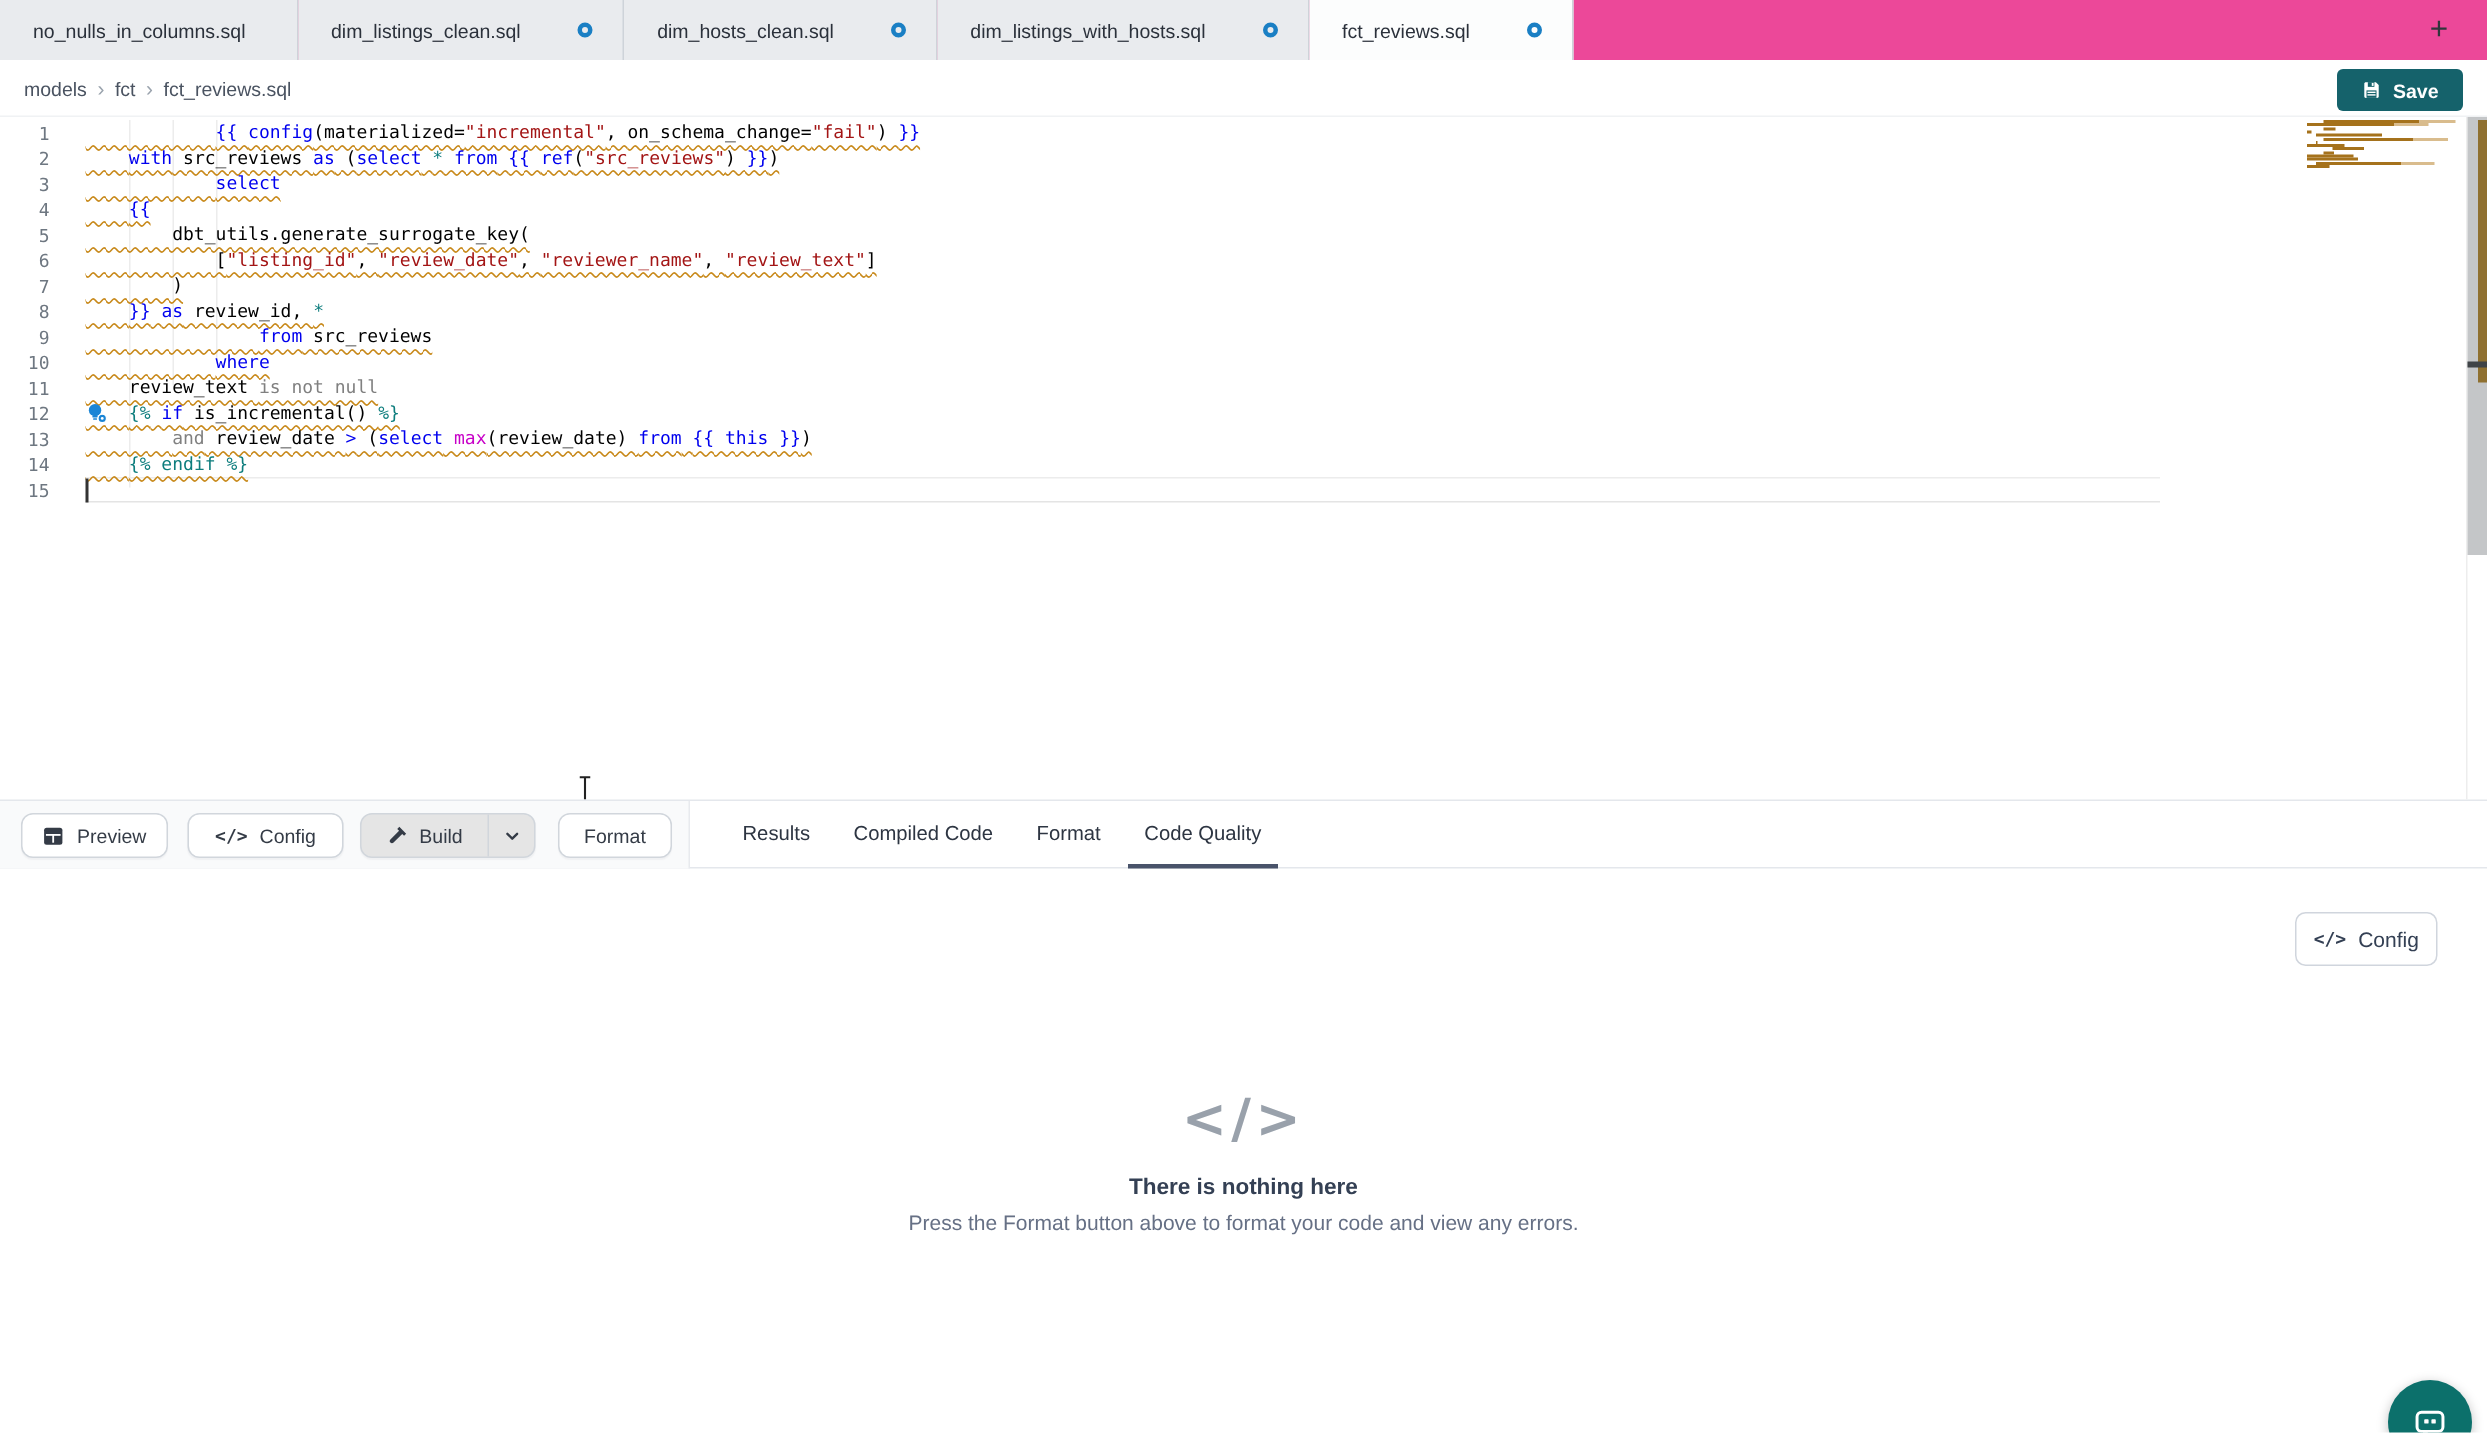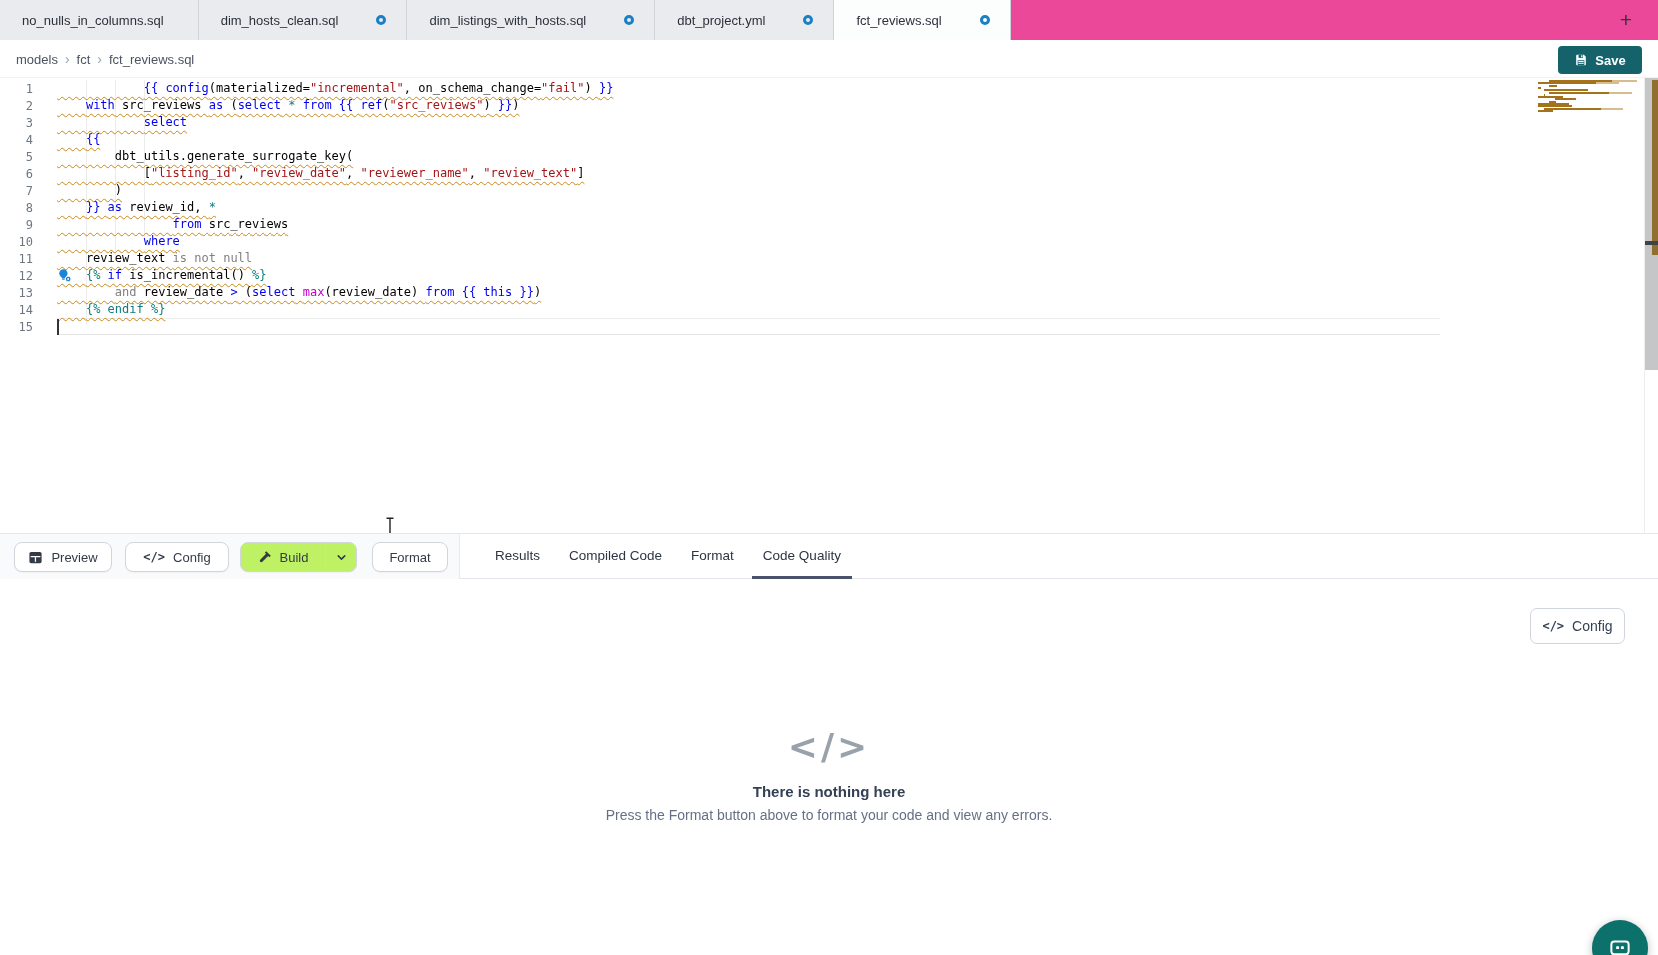--- a/index.html
+++ b/index.html
@@ -69,21 +69,21 @@
              border-bottom:1px solid #e4e7ec; background:#fff; }
   .toolleft { position:absolute; left:0; top:0; width:460px; height:45px;
               background:#f9fafb; border-right:1px solid #e8eaee; }
   .tbtn { position:absolute; top:8px; height:30px; background:#fff; border:1px solid #d1d6dc;
           border-radius:8px; font-size:13px; color:#343b46; display:flex; align-items:center;
           justify-content:center; gap:8px; cursor:pointer;
           font-family:"Liberation Sans",sans-serif; box-shadow:0 1px 1px rgba(16,24,40,.04); }
   .tbtn-preview { left:14px;  width:98px; }
   .tbtn-compile { left:125px; width:104px; }
   .buildgroup   { position:absolute; left:240px; top:8px; width:117px; height:30px;
-                  background:#bef264; border:1px solid #d1d6dc; border-radius:8px;
+                  background:#e5e5e5; border:1px solid #d1d6dc; border-radius:8px;
                   display:flex; box-shadow:0 1px 1px rgba(16,24,40,.04); }
   .buildmain { flex:0 0 85px; display:flex; align-items:center; justify-content:center; gap:8px;
                font-size:13px; color:#343b46; border-right:1px solid #d1d6dc; cursor:pointer; }
   .buildcaret { flex:1; display:flex; align-items:center; justify-content:center; cursor:pointer; }
   .tbtn-format { left:372px; width:76px; }
 
   .ptabs { position:absolute; left:484px; top:0; height:45px; display:flex; gap:7px; }
   .ptab { padding:0 11px; display:flex; align-items:center; font-size:13.5px; color:#2d3542;
           cursor:pointer; border-bottom:3px solid transparent; }
   .ptab.active { border-bottom-color:#49536a; }
@@ -110,29 +110,29 @@
 </head>
 <body>
 
 <div class="app">
 
   <div class="tabbar" id="filetabs">
       <div class="ftab nodot">
         <span>no_nulls_in_columns.sql</span>
       </div>
       <div class="ftab">
+        <span>dim_listings_clean.sql</span>
+        <span class="dot"></span>
+      </div>
+      <div class="ftab">
         <span>dim_hosts_clean.sql</span>
         <span class="dot"></span>
       </div>
       <div class="ftab">
         <span>dim_listings_with_hosts.sql</span>
-        <span class="dot"></span>
-      </div>
-      <div class="ftab">
-        <span>dbt_project.yml</span>
         <span class="dot"></span>
       </div>
       <div class="ftab active">
         <span>fct_reviews.sql</span>
         <span class="dot"></span>
       </div>
     </div>
   <button class="newtab">+</button>
 
   <div class="subbar">

